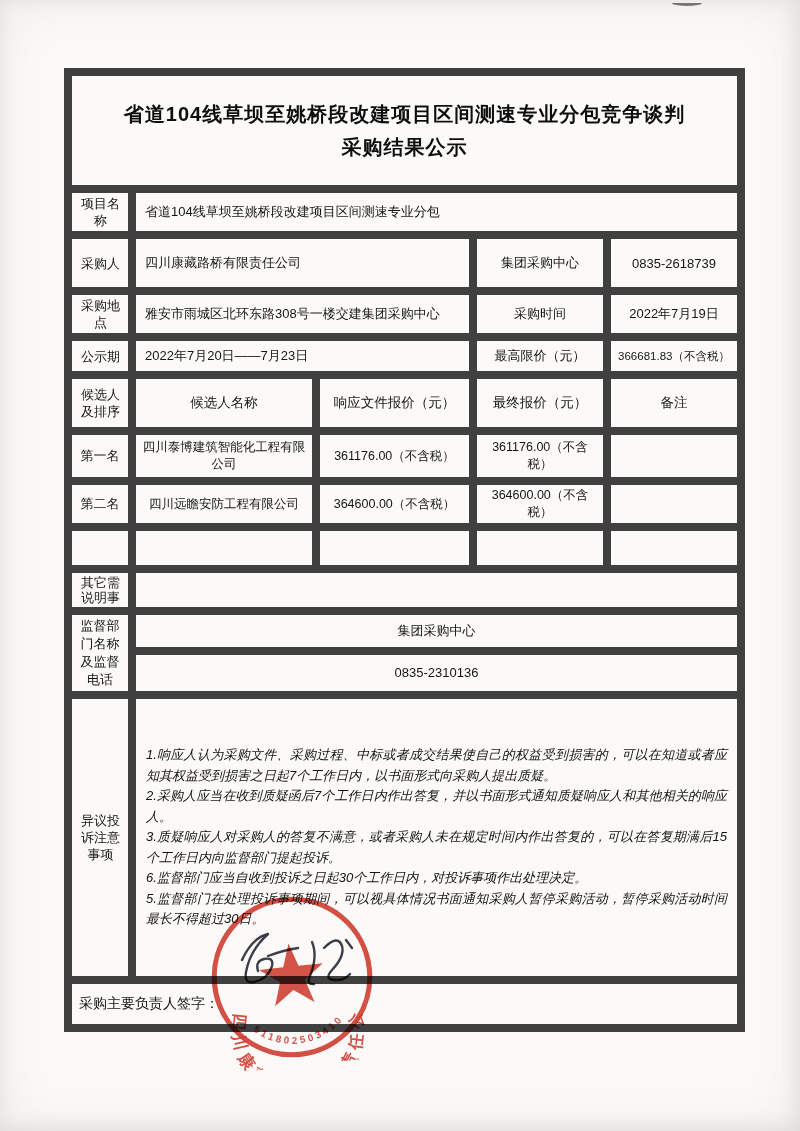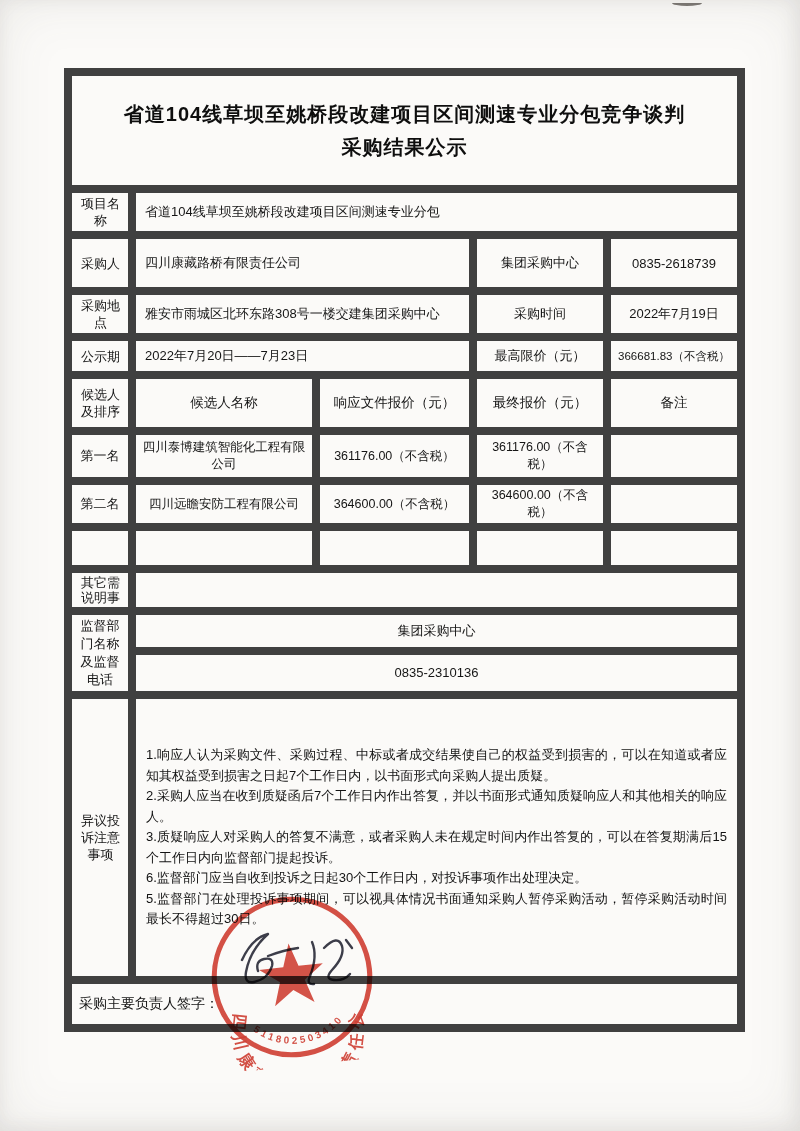--- a/index.html
+++ b/index.html
@@ -36,21 +36,21 @@
     line-height:33px; color:#0e0e0e;
   }
   .lbl { text-align:center; padding-left:6px; line-height:17px; }
   .val-left { text-align:left; padding-left:9px; }
   .cen { text-align:center; }
   .small-val { font-size:11.5px; text-align:center; letter-spacing:0; }
   .hdr { text-align:center; font-size:13.5px; }
   .price { font-size:12.5px; text-align:center; }
   .company { font-size:12.5px; text-align:center; }
   .rank { text-align:center; }
-  .dispute-cell { padding:20px 10px; vertical-align:middle; }
+  .dispute-cell { padding:20px 10px; vertical-align:middle;font-style:italic; }
   .dispute-cell p {
     font-size:13px; line-height:20.5px; text-align:justify; color:#121212;
   }
   .sig-row-cell { font-size:14px; padding-left:7px; }
   .stamp-wrap {
     position:absolute; left:203px; top:888px; width:178px; height:178px;
     z-index:4; mix-blend-mode:multiply; opacity:.92;
     transform:rotate(-6deg);
     pointer-events:none;
   }

